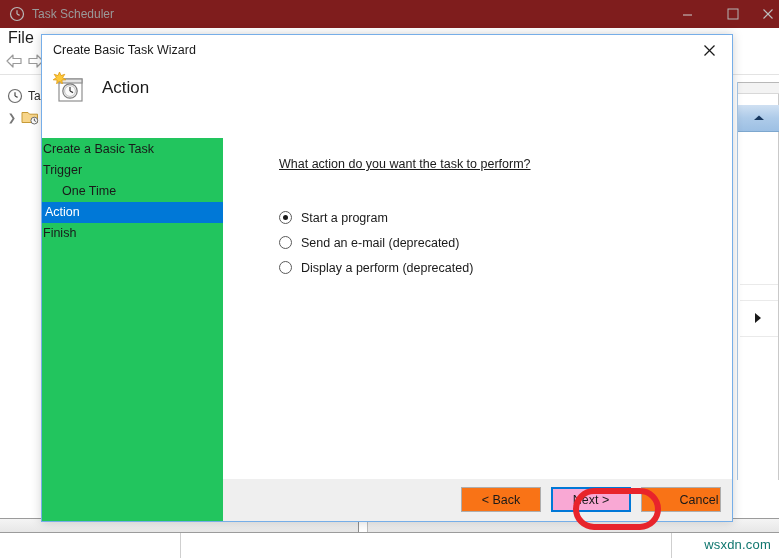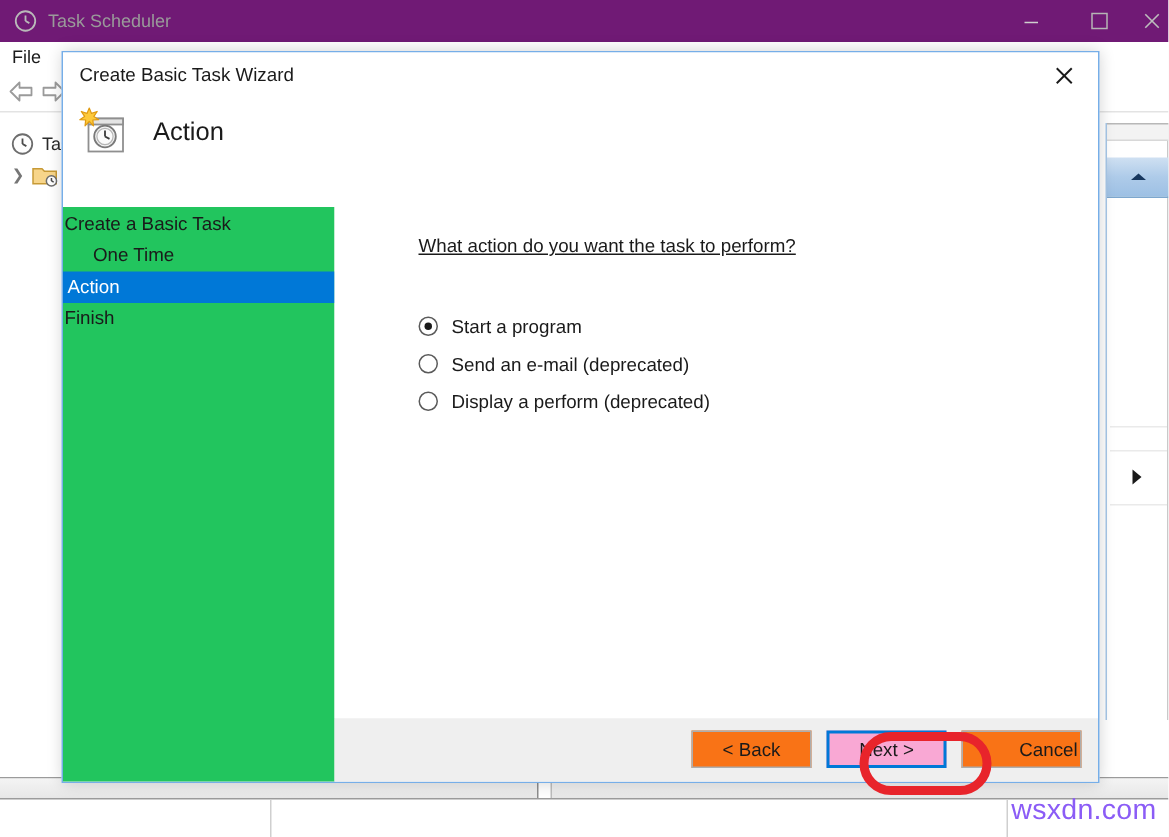--- a/index.html
+++ b/index.html
@@ -18,21 +18,21 @@
 
   
   .bg-window {
     position: absolute; left: 0; top: 0;
     width: 779px; height: 558px;
     background: #ffffff;
   }
   .bg-titlebar {
     position: absolute; left: 0; top: 0;
     width: 779px; height: 28px;
-    background: #701a75;
+    background: #7f1d1d;
   }
   .bg-title-icon {
     position: absolute; left: 9px; top: 6px;
     width: 16px; height: 16px;
   }
   .bg-title-text {
     position: absolute; left: 32px; top: 6px;
     font-size: 12px; color: #9a9a9a;
     line-height: 16px; white-space: nowrap;
   }
@@ -46,21 +46,21 @@
   .btn-max { left: 710px; }
   .btn-close { left: 756px; width: 23px; }
 
   .bg-menubar {
     position: absolute; left: 0; top: 28px;
     width: 779px; height: 20px;
     background: #ffffff;
   }
   .menu-file {
     position: absolute; left: 8px; top: 1px;
-    font-size: 12px; color: #1b1b1b; line-height: 18px;
+    font-size: 16px; color: #1b1b1b; line-height: 18px;
   }
   .bg-toolbar {
     position: absolute; left: 0; top: 48px;
     width: 779px; height: 26px;
     background: #ffffff;
     border-bottom: 1px solid #e3e3e3;
   }
   .nav-arrow {
     position: absolute; top: 4px;
     width: 20px; height: 18px;
@@ -152,21 +152,21 @@
   .bg-status-div2 {
     position: absolute; left: 180px; top: 27px;
     width: 1px; height: 25px; background: #cfcfcf;
   }
   .bg-status-div3 {
     position: absolute; left: 671px; top: 27px;
     width: 1px; height: 25px; background: #cfcfcf;
   }
   .watermark {
     position: absolute; right: 8px; bottom: 6px;
-    font-size: 19px; color: #8b5cf6;
+    font-size: 13px; color: #0f766e;
     letter-spacing: 0.2px;
   }
 
   
   .dialog {
     position: absolute;
     left: 41px; top: 34px;
     width: 692px; height: 488px;
     background: #ffffff;
     border: 1px solid #76aee8;
@@ -426,20 +426,21 @@
         </svg>
       </span>
       <span class="dlg-header-title">Action</span>
     </div>
 
     <div class="dlg-body">
 
       <div class="dlg-nav">
         <div class="nav-list">
           <div class="nav-item">Create a Basic Task</div>
+          <div class="nav-item">Trigger</div>
           <div class="nav-item indent">One Time</div>
           <div class="nav-item selected">Action</div>
           <div class="nav-item">Finish</div>
         </div>
       </div>
 
       <div class="dlg-content">
         <div class="content-question">What action do you want the task to perform?</div>
 
         <div class="radio-group">

